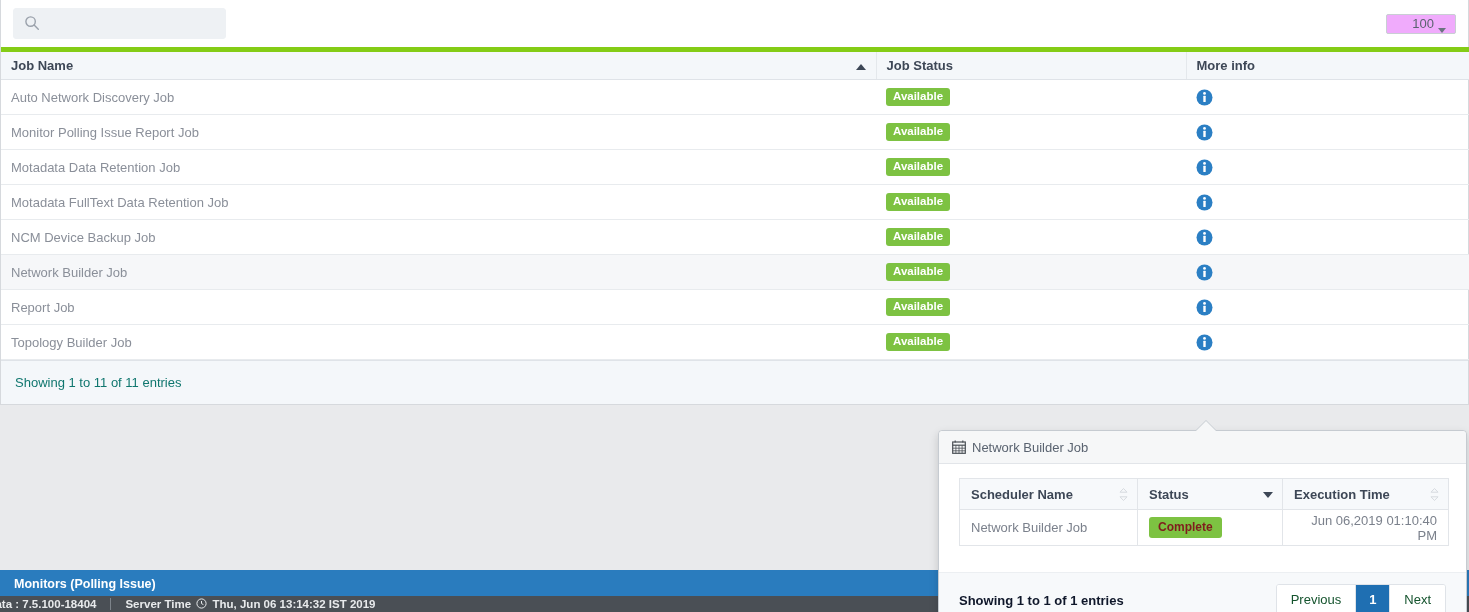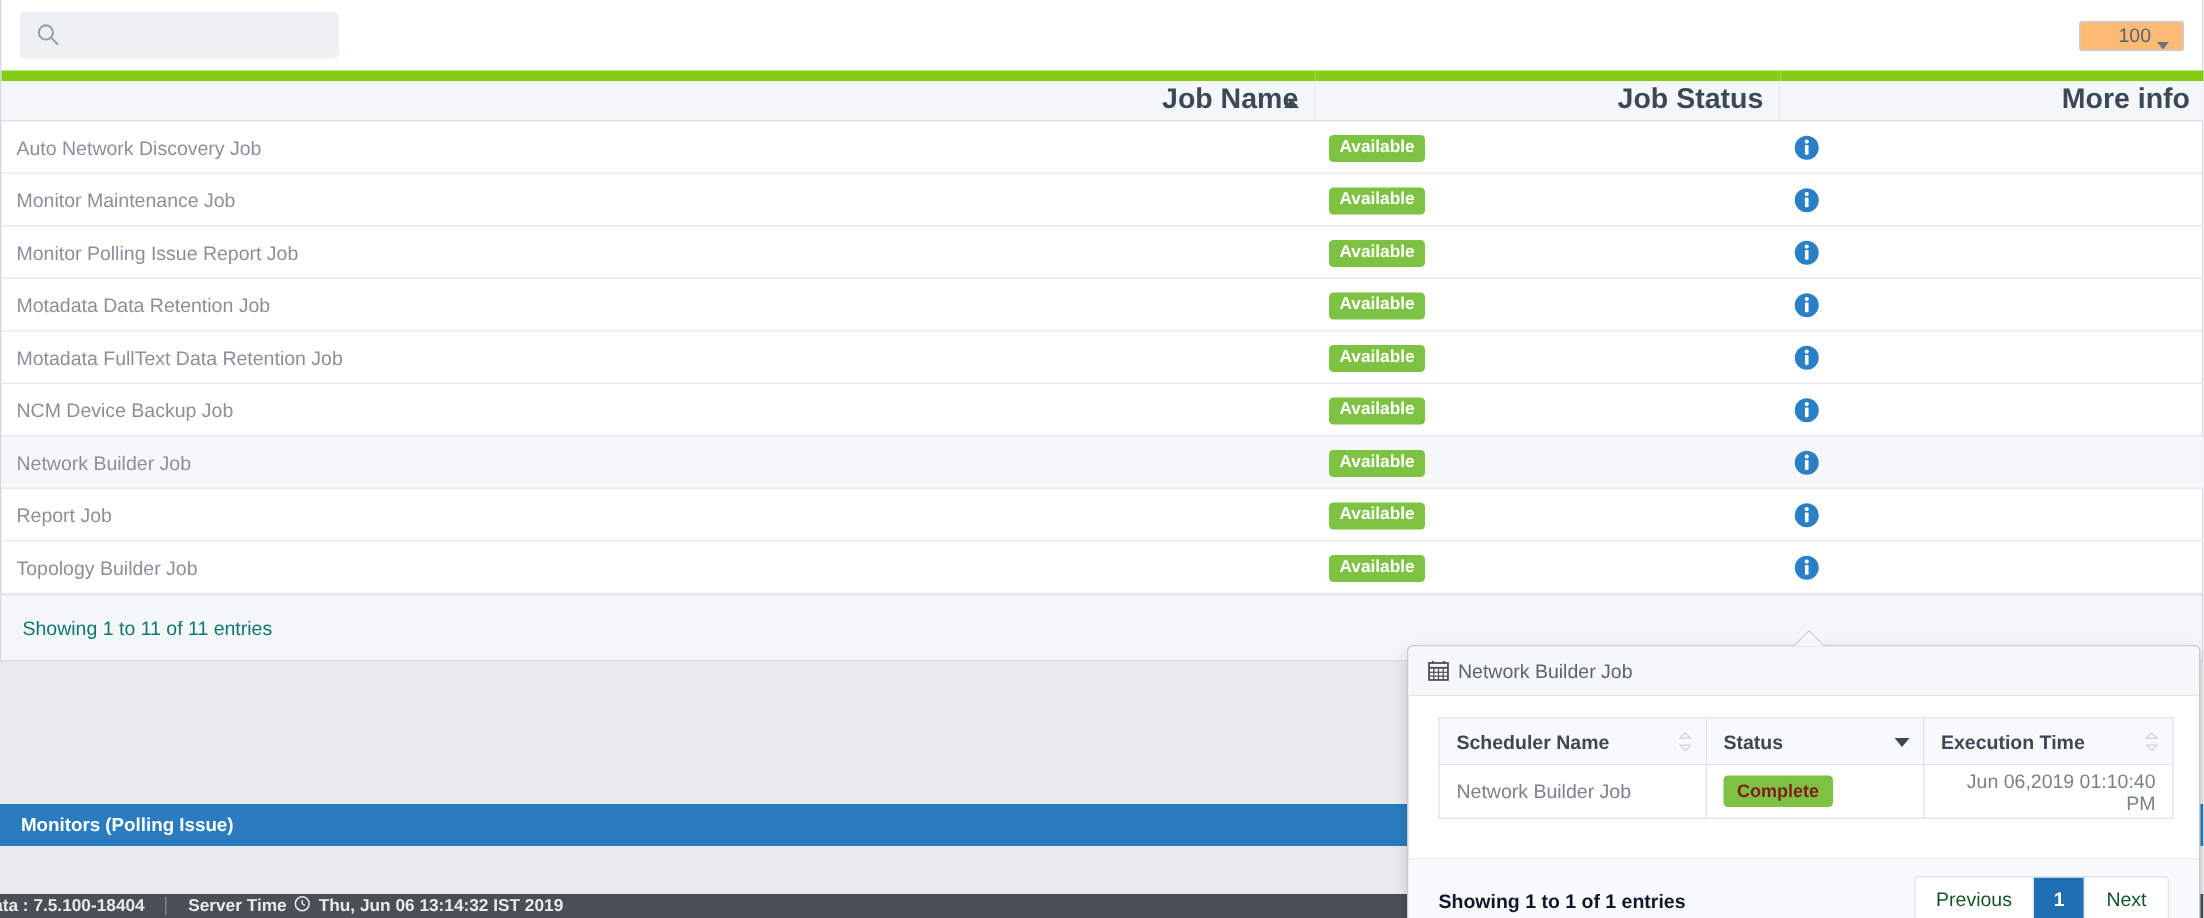--- a/index.html
+++ b/index.html
@@ -78,21 +78,21 @@
     top: 7px;
     width: 16px;
     height: 16px;
     pointer-events: none;
   }
   .len-select {
     width: 70px;
     height: 20px;
     border: 1px solid #c9ced4;
     border-radius: 2px;
-    background: #fdba74;
+    background: #f0abfc;
     display: flex;
     align-items: center;
     justify-content: flex-end;
     padding: 0 7px 0 0;
     box-sizing: border-box;
     position: relative;
   }
   .len-value {
     font-size: 13px;
     color: #5a6370;
@@ -109,27 +109,27 @@
   }
 
   
   table.grid {
     width: 100%;
     border-collapse: collapse;
     table-layout: fixed;
   }
   table.grid th {
     background: #f4f7fa;
-    border-top: 7px solid #84cc16;
+    border-top: 5px solid #84cc16;
     border-bottom: 1px solid #dfe3e8;
     border-right: 1px solid #e4e8ec;
     height: 30px;
-    text-align: right;
+    text-align: left;
     padding: 0 10px;
-    font-size: 19px;
+    font-size: 13px;
     font-weight: bold;
     color: #3d4756;
     position: relative;
     box-sizing: border-box;
   }
   table.grid th:last-child { border-right: none; }
   table.grid td {
     height: 35px;
     border-bottom: 1px solid #e8ebee;
     padding: 0 10px;
@@ -191,21 +191,21 @@
     padding: 0 14px;
     box-sizing: border-box;
     font-size: 13px;
     color: #0f766e;
   }
 
   
   .panel2 {
     position: absolute;
     left: 0;
-    top: 536px;
+    top: 570px;
     width: 1469px;
     height: 28px;
     background: #2a7cbe;
     display: flex;
     align-items: center;
     padding: 0 14px;
     box-sizing: border-box;
   }
   .panel2-title {
     color: #ffffff;
@@ -439,29 +439,20 @@
         <tr>
           <td><span>Auto Network Discovery Job</span></td>
           <td><span class="badge-available">Available</span></td>
           <td><svg class="info-icon" viewBox="0 0 17 17">
               <circle cx="8.5" cy="8.5" r="8" fill="#2b7fc4"></circle>
               <circle cx="8.5" cy="4.4" r="1.4" fill="#ffffff"></circle>
               <rect x="7.3" y="6.7" width="2.4" height="6.4" rx="0.5" fill="#ffffff"></rect>
             </svg></td>
         </tr>
         <tr>
-          <td><span>Monitor Maintenance Job</span></td>
-          <td><span class="badge-available">Available</span></td>
-          <td><svg class="info-icon" viewBox="0 0 17 17">
-              <circle cx="8.5" cy="8.5" r="8" fill="#2b7fc4"></circle>
-              <circle cx="8.5" cy="4.4" r="1.4" fill="#ffffff"></circle>
-              <rect x="7.3" y="6.7" width="2.4" height="6.4" rx="0.5" fill="#ffffff"></rect>
-            </svg></td>
-        </tr>
-        <tr>
           <td><span>Monitor Polling Issue Report Job</span></td>
           <td><span class="badge-available">Available</span></td>
           <td><svg class="info-icon" viewBox="0 0 17 17">
               <circle cx="8.5" cy="8.5" r="8" fill="#2b7fc4"></circle>
               <circle cx="8.5" cy="4.4" r="1.4" fill="#ffffff"></circle>
               <rect x="7.3" y="6.7" width="2.4" height="6.4" rx="0.5" fill="#ffffff"></rect>
             </svg></td>
         </tr>
         <tr>
           <td><span>Motadata Data Retention Job</span></td>

